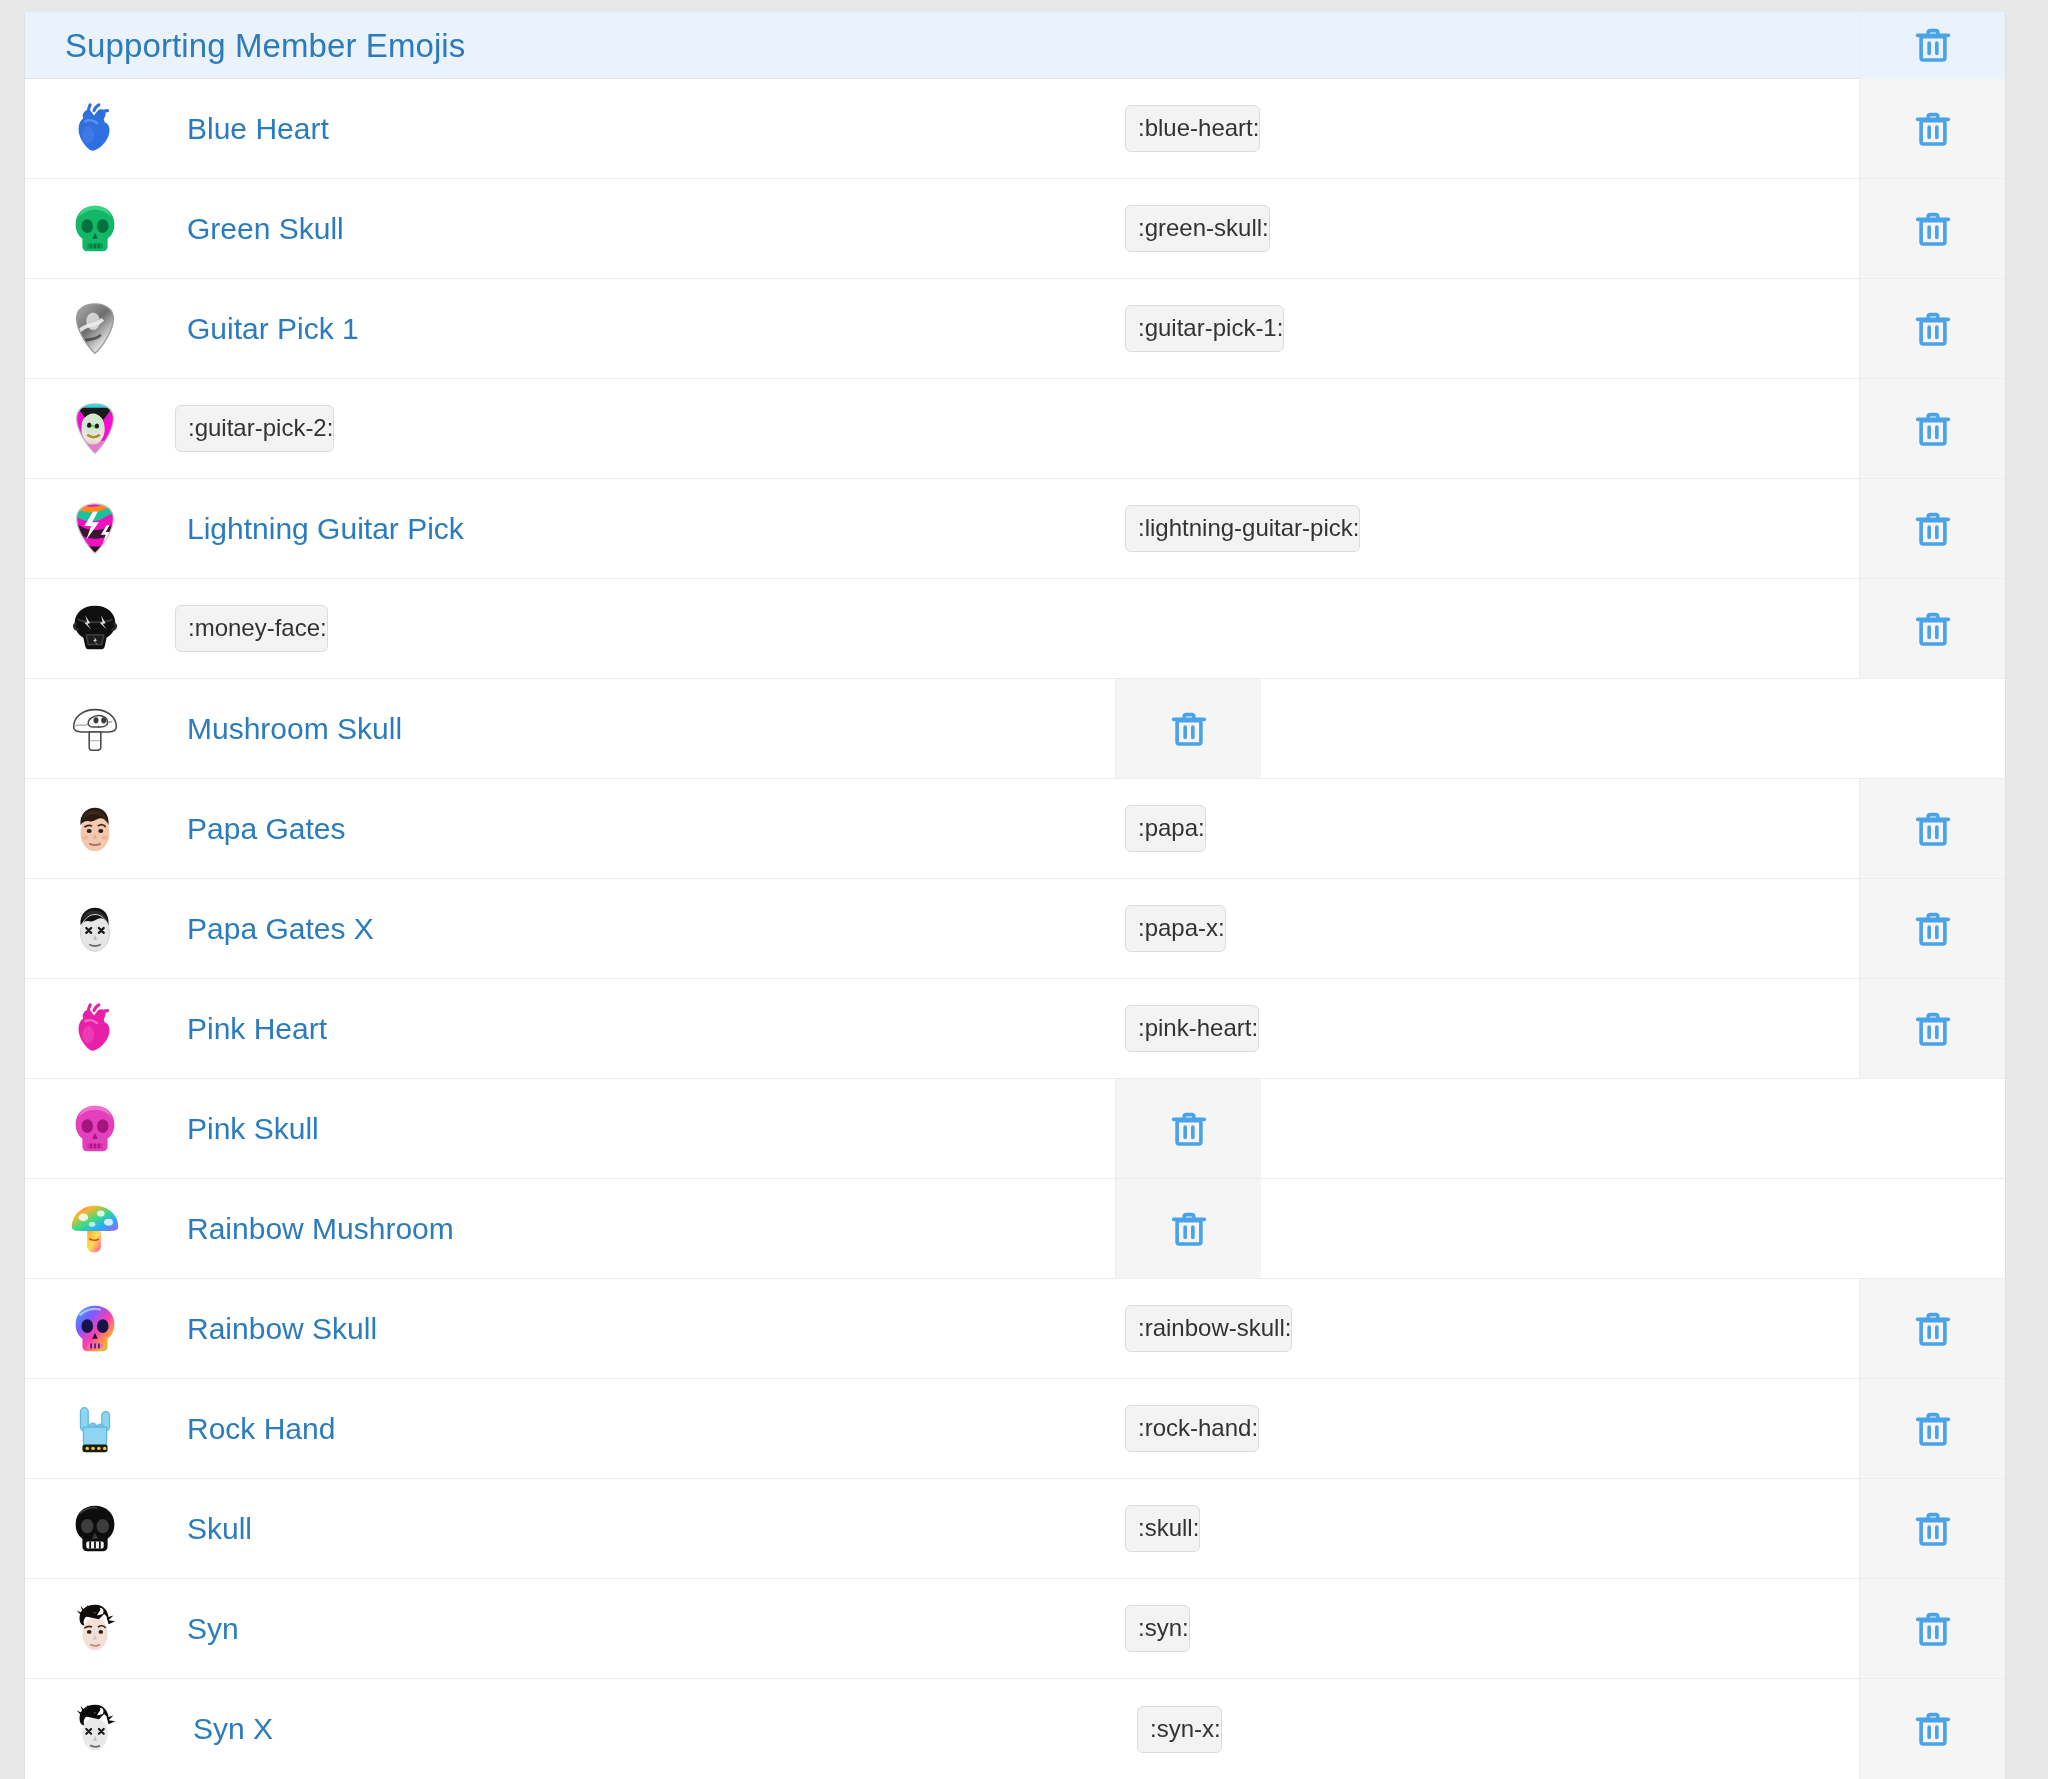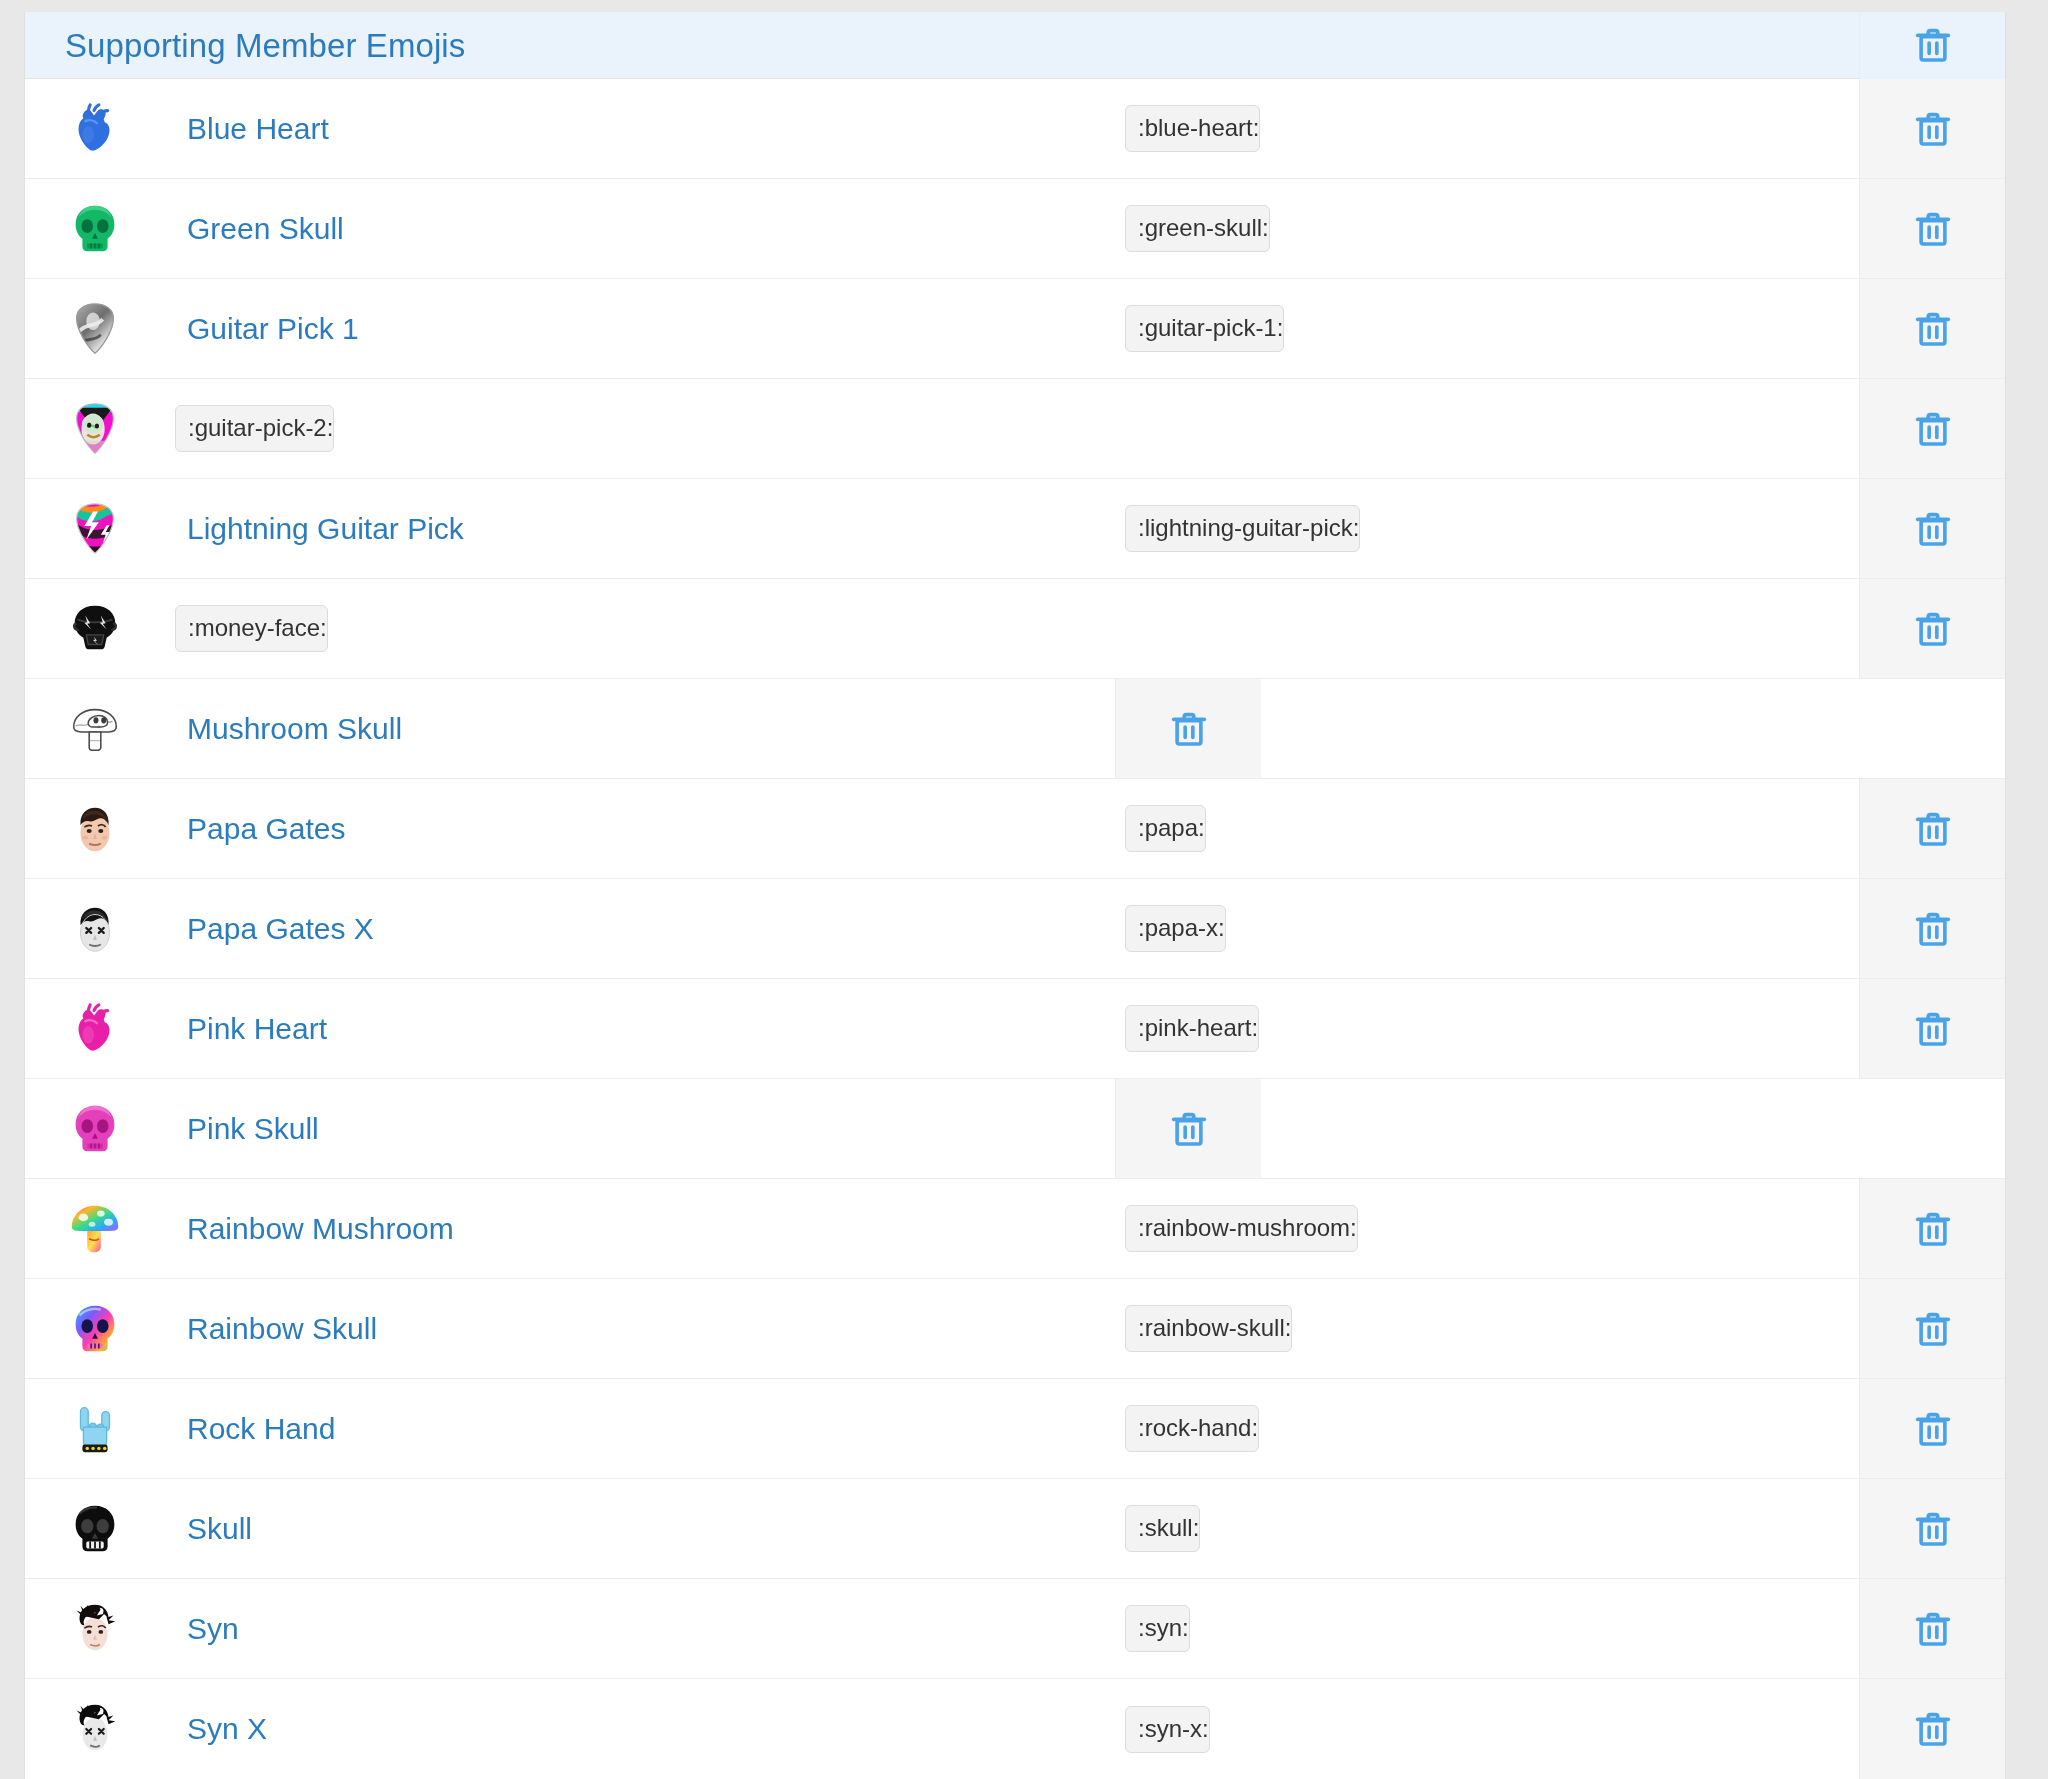--- a/index.html
+++ b/index.html
@@ -63,21 +63,21 @@
   }
 
   
   .table-row {
     display: flex;
     align-items: stretch;
     height: 100px;
     background: #ffffff;
     border-bottom: 1px solid #ededed;
   }
-  .table-row:last-child { border-bottom: none; }
+  .table-row:last-child { border-bottom: none; gap: 6px; }
 
   .cell-emoji {
     flex: 0 0 140px;
     display: flex;
     align-items: center;
     justify-content: center;
   }
   .cell-name {
     flex: 0 0 950px;
     display: flex;
@@ -574,23 +574,20 @@
      <ellipse cx="20" cy="20" rx="5" ry="4" fill="#ffffff" opacity=".85"></ellipse>
      <ellipse cx="38" cy="16" rx="4" ry="3.2" fill="#ffffff" opacity=".8"></ellipse>
      <ellipse cx="46" cy="25" rx="4.6" ry="3.6" fill="#ffffff" opacity=".8"></ellipse>
      <ellipse cx="29" cy="27" rx="3.4" ry="2.6" fill="#ffffff" opacity=".7"></ellipse>
      </svg>
             </span>
           </div>
           <div class="cell-name">
             <a href="#" class="name-link">Rainbow Mushroom</a>
           </div>
-          <div class="cell-code">
-            <span class="code-chip">:rainbow-mushroom:</span>
-          </div>
           <div class="cell-action">
             <button class="trash-btn">
               <span>
                 <svg width="46" height="46" viewBox="0 0 24 24" fill="none" stroke="#4aa3e8" stroke-width="1.9" stroke-linecap="round" stroke-linejoin="round">
   <path d="M4 7h16"></path>
   <path d="M9.5 7V5.6c0-.6.5-1.1 1.1-1.1h2.8c.6 0 1.1.5 1.1 1.1V7"></path>
   <rect x="5.8" y="7.6" width="12.4" height="12.2" rx="1.1"></rect>
   <path d="M10 11v5.4M14 11v5.4"></path>
 </svg>
               </span>

